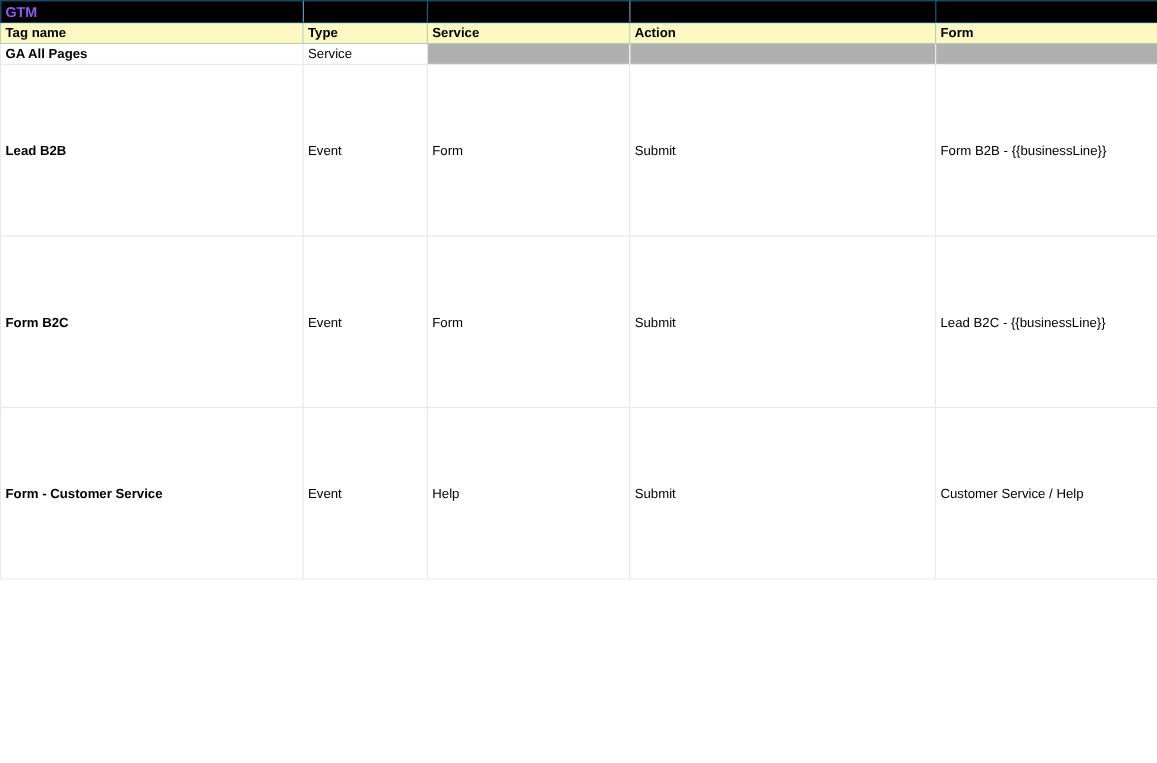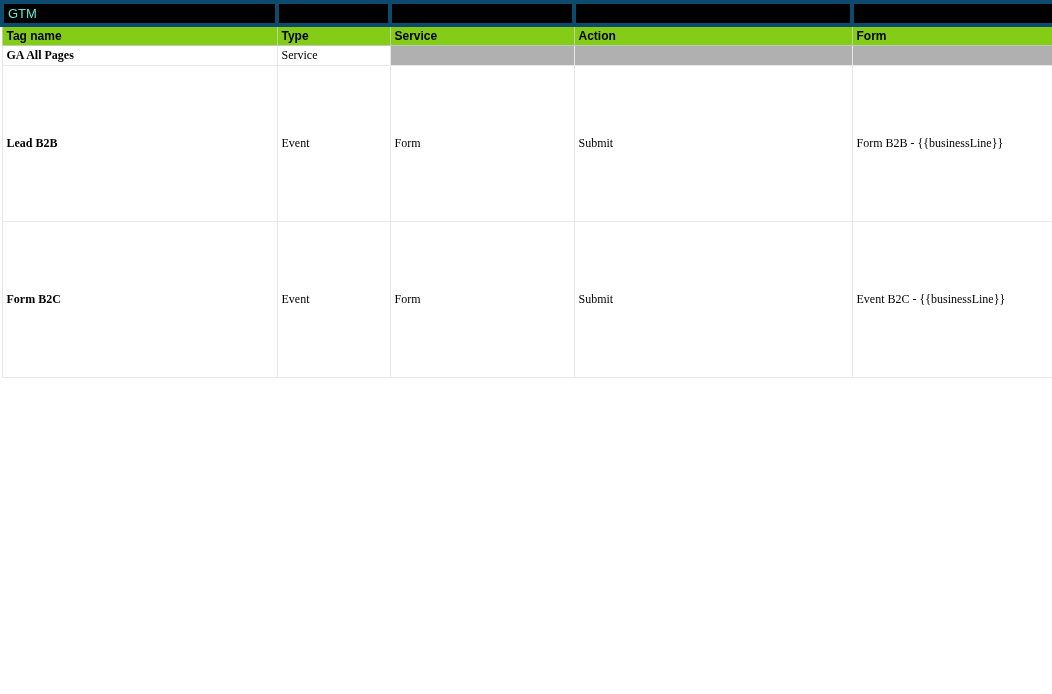--- a/index.html
+++ b/index.html
@@ -18,40 +18,39 @@
   }
   td, th {
     border: 1px solid #e0e0e0;
     padding: 2px 4px;
     text-align: left;
     vertical-align: middle;
     overflow: hidden;
   }
   .title-row td {
     background: #000;
-    color: #5eead4;
-    font-weight: normal;
+    color: #8b5cf6;
+    font-weight: bold;
     font-size: 13px;
-    border: 4px solid #0c4a6e;
+    border: 1px solid #0c4a6e;
     height: 18px;
   }
   .title-row td.first {
     padding-left: 4px;
   }
   .header-row td {
-    background: #84cc16;
+    background: #fef9c3;
     font-weight: bold;
     border: 1px solid #b8d0b0;
     height: 18px;
   }
   .data-row td {
     height: 156px;
     vertical-align: middle;
     border: 1px solid #e8e8e8;
-    font-family: Liberation Serif, serif;
   }
   .data-row.first td {
     height: 18px;
   }
   .bold { font-weight: bold; }
   .grey { background: #b0b0b0; }
   col.c1 { width: 275px; }
   col.c2 { width: 113px; }
   col.c3 { width: 184px; }
   col.c4 { width: 278px; }
@@ -95,16 +94,23 @@
       <td>Event</td>
       <td>Form</td>
       <td>Submit</td>
       <td>Form B2B - {{businessLine}}</td>
     </tr>
     <tr class="data-row">
       <td class="bold">Form B2C</td>
       <td>Event</td>
       <td>Form</td>
       <td>Submit</td>
-      <td>Event B2C - {{businessLine}}</td>
+      <td>Lead B2C - {{businessLine}}</td>
+    </tr>
+    <tr class="data-row">
+      <td class="bold">Form - Customer Service</td>
+      <td>Event</td>
+      <td>Help</td>
+      <td>Submit</td>
+      <td>Customer Service / Help</td>
     </tr>
   </tbody>
 </table>
 
 </body></html>

